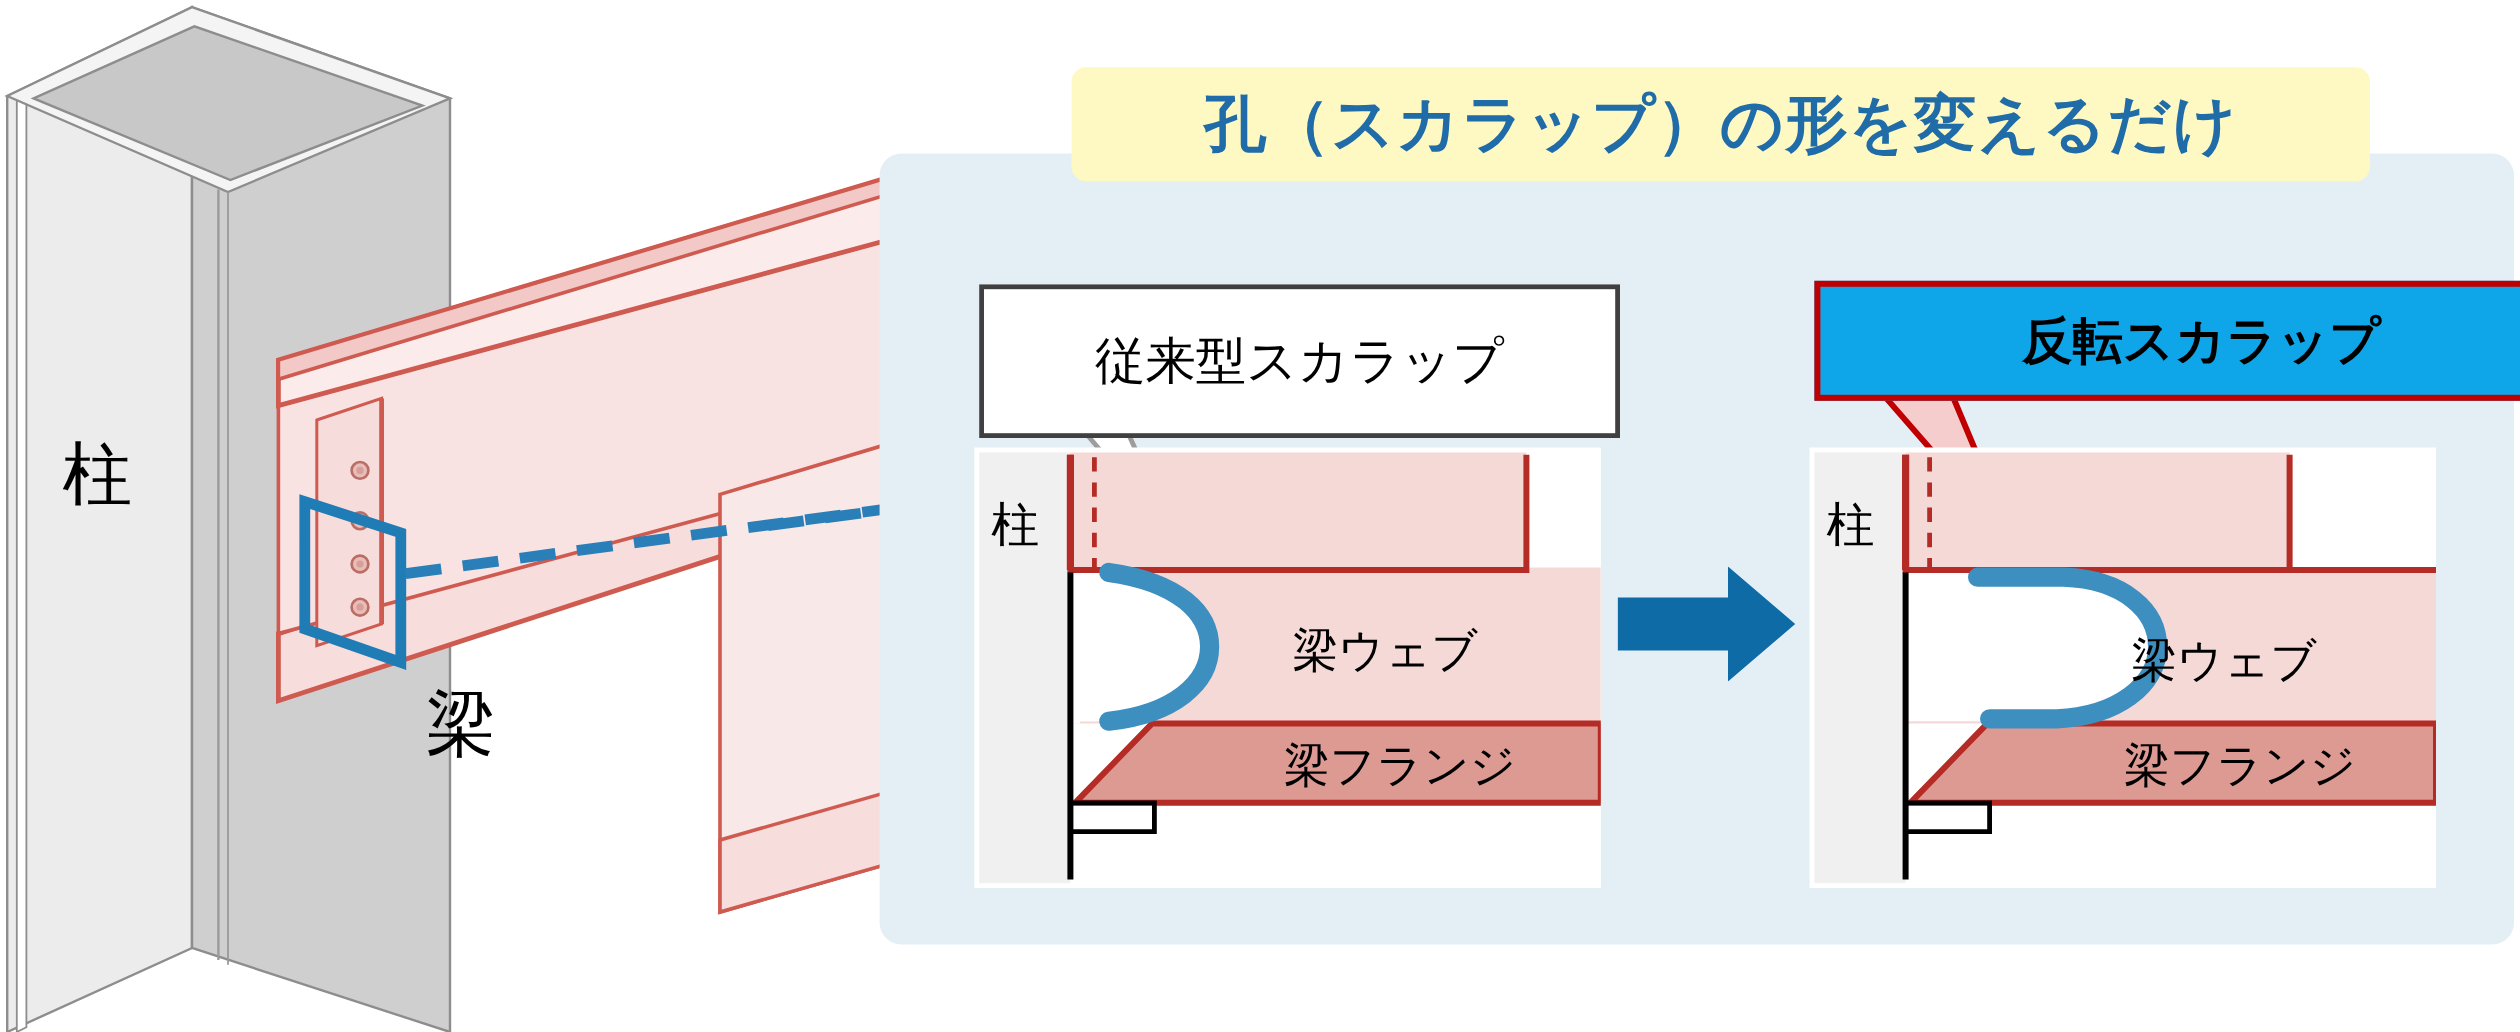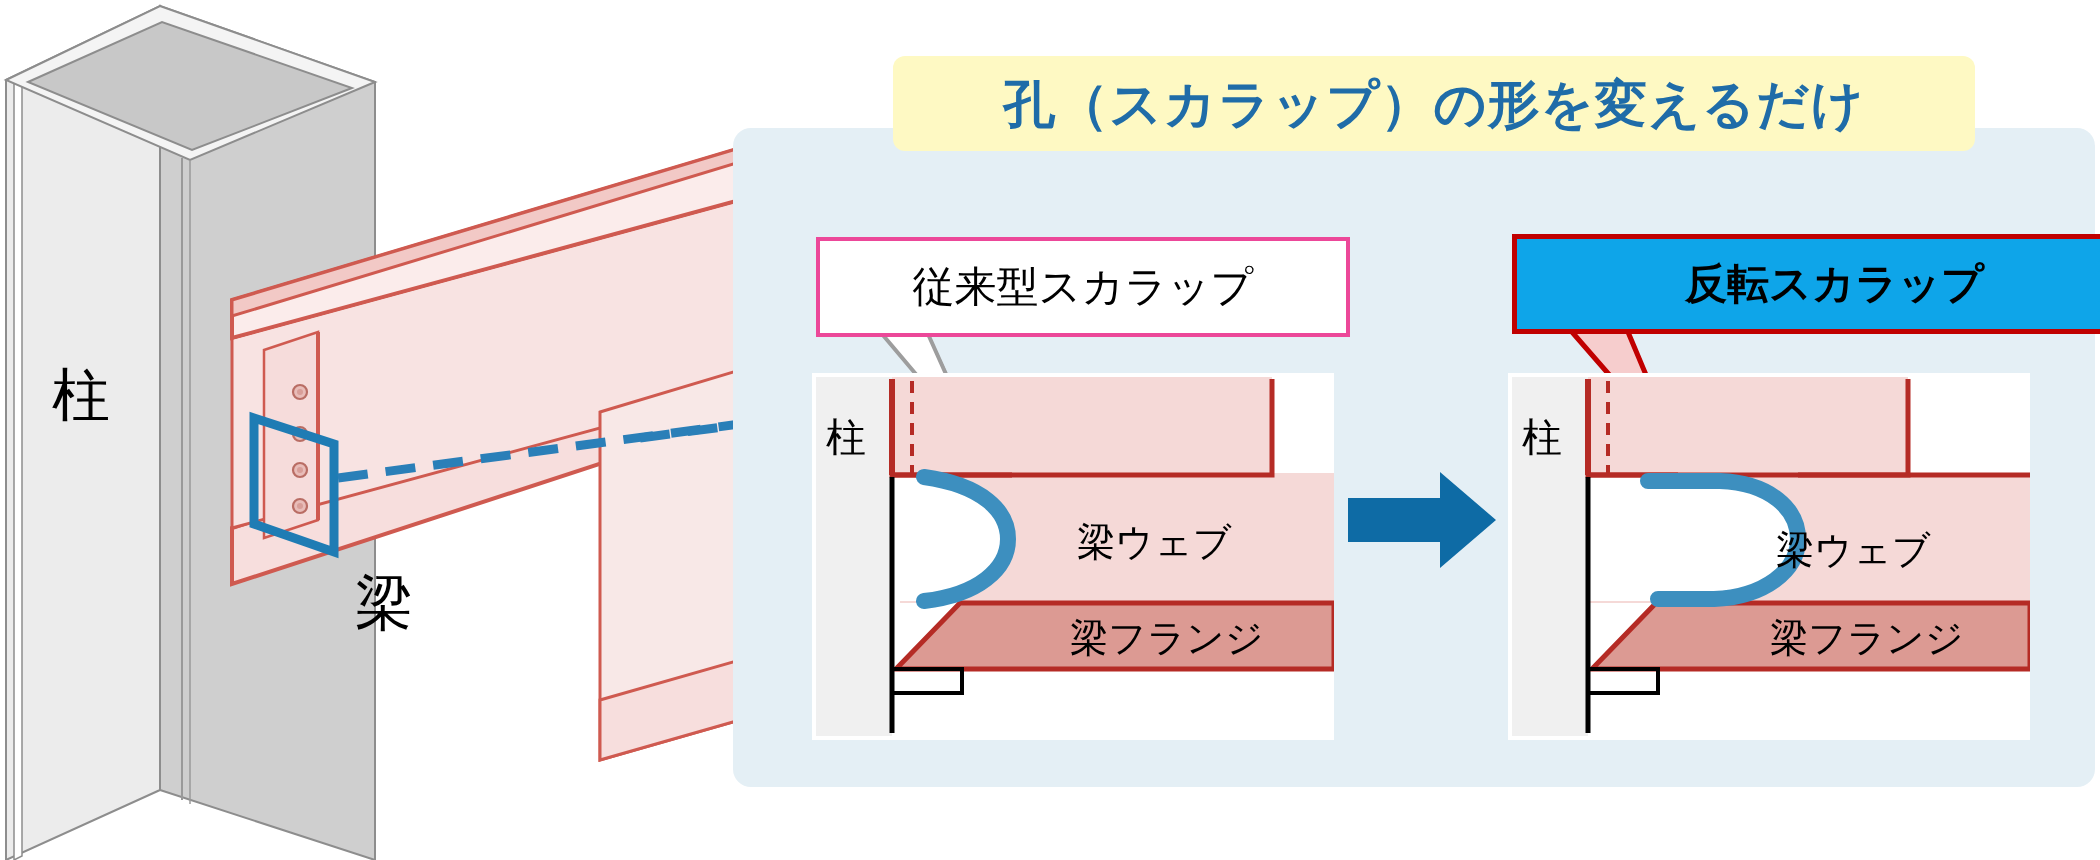--- a/index.html
+++ b/index.html
@@ -24,22 +24,22 @@
     font-size:52px; font-weight:700; color:#1f6ca8; letter-spacing:1px;
     white-space:nowrap; line-height:1;
   }
 
   
   .callout-box{
     display:flex; align-items:center; justify-content:center;
     box-sizing:border-box;
   }
   #callout-conventional{
-    left:816px; top:237px; width:534px; height:100px;
-    background:#ffffff; border:4px solid #ec4899;text-align:right;
+    left:816px; top:237px; width:534px; height:128px;
+    background:#ffffff; border:4px solid #404040;text-align:right;
   }
   #callout-conventional .txt{font-size:42px;color:#000;white-space:nowrap;}
   #callout-reversed{
     left:1512px; top:234px; width:645px; height:100px;
     background:#0ea5e9; border:5px solid #c00000;
   }
   #callout-reversed .txt{font-size:42px;font-weight:700;color:#000;white-space:nowrap;}
 
   
   .detail-frame{background:#ffffff;overflow:hidden;}

